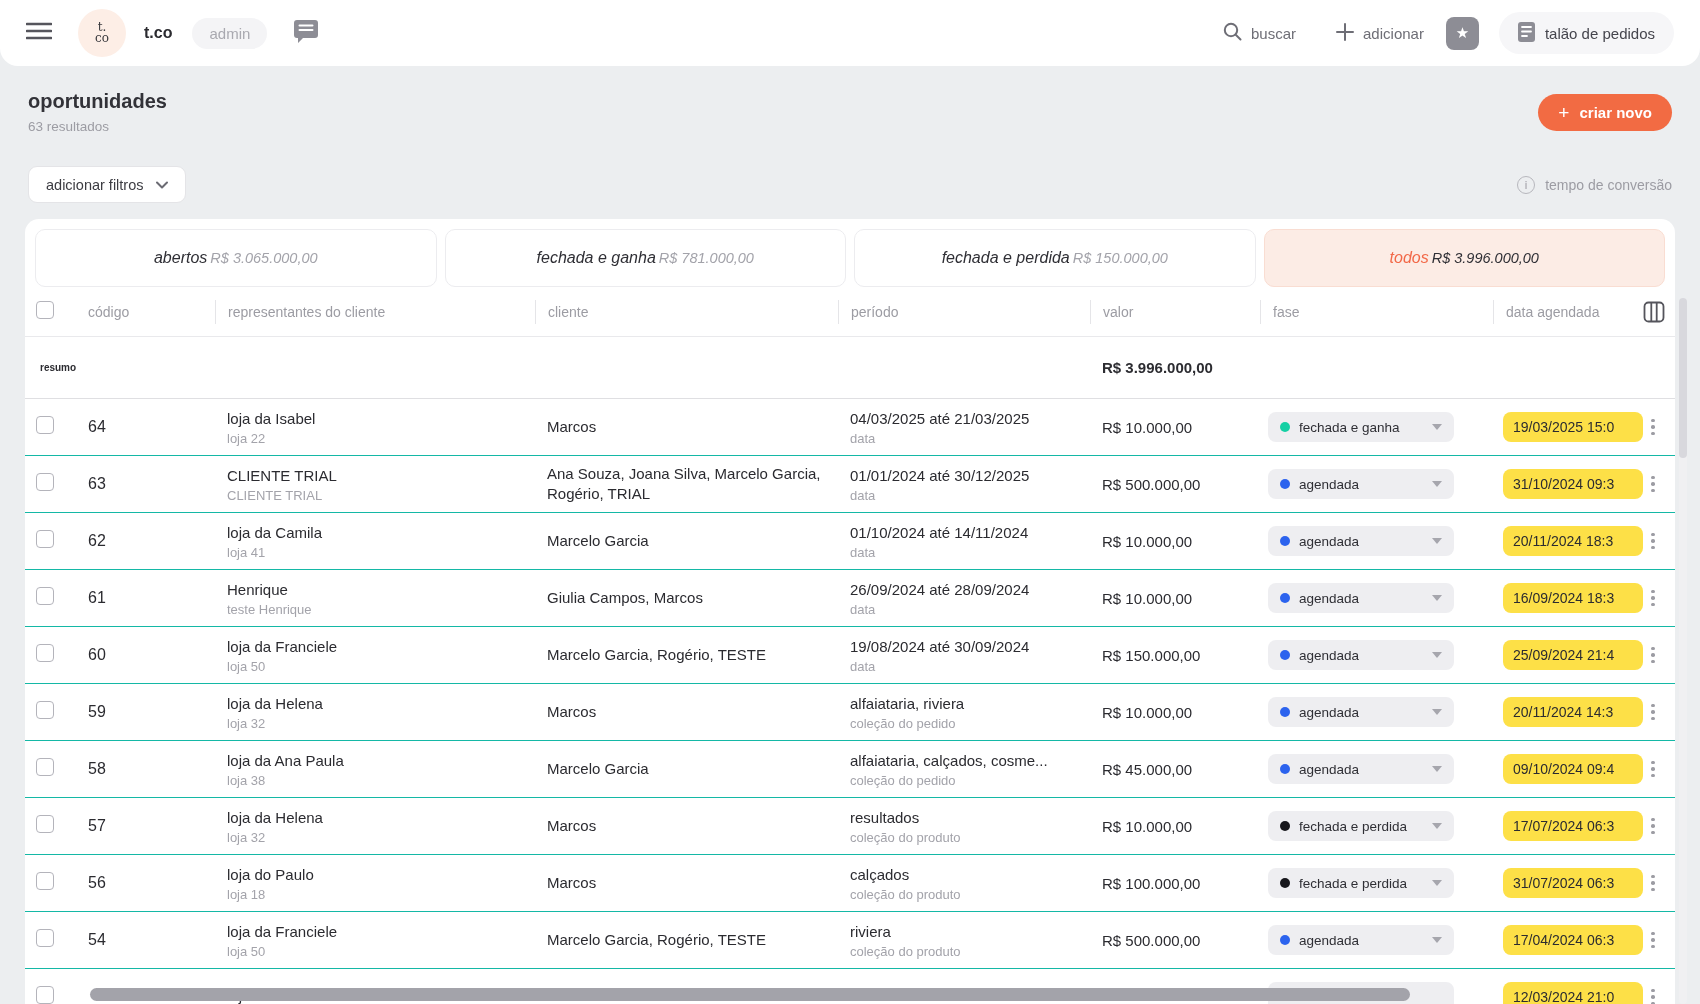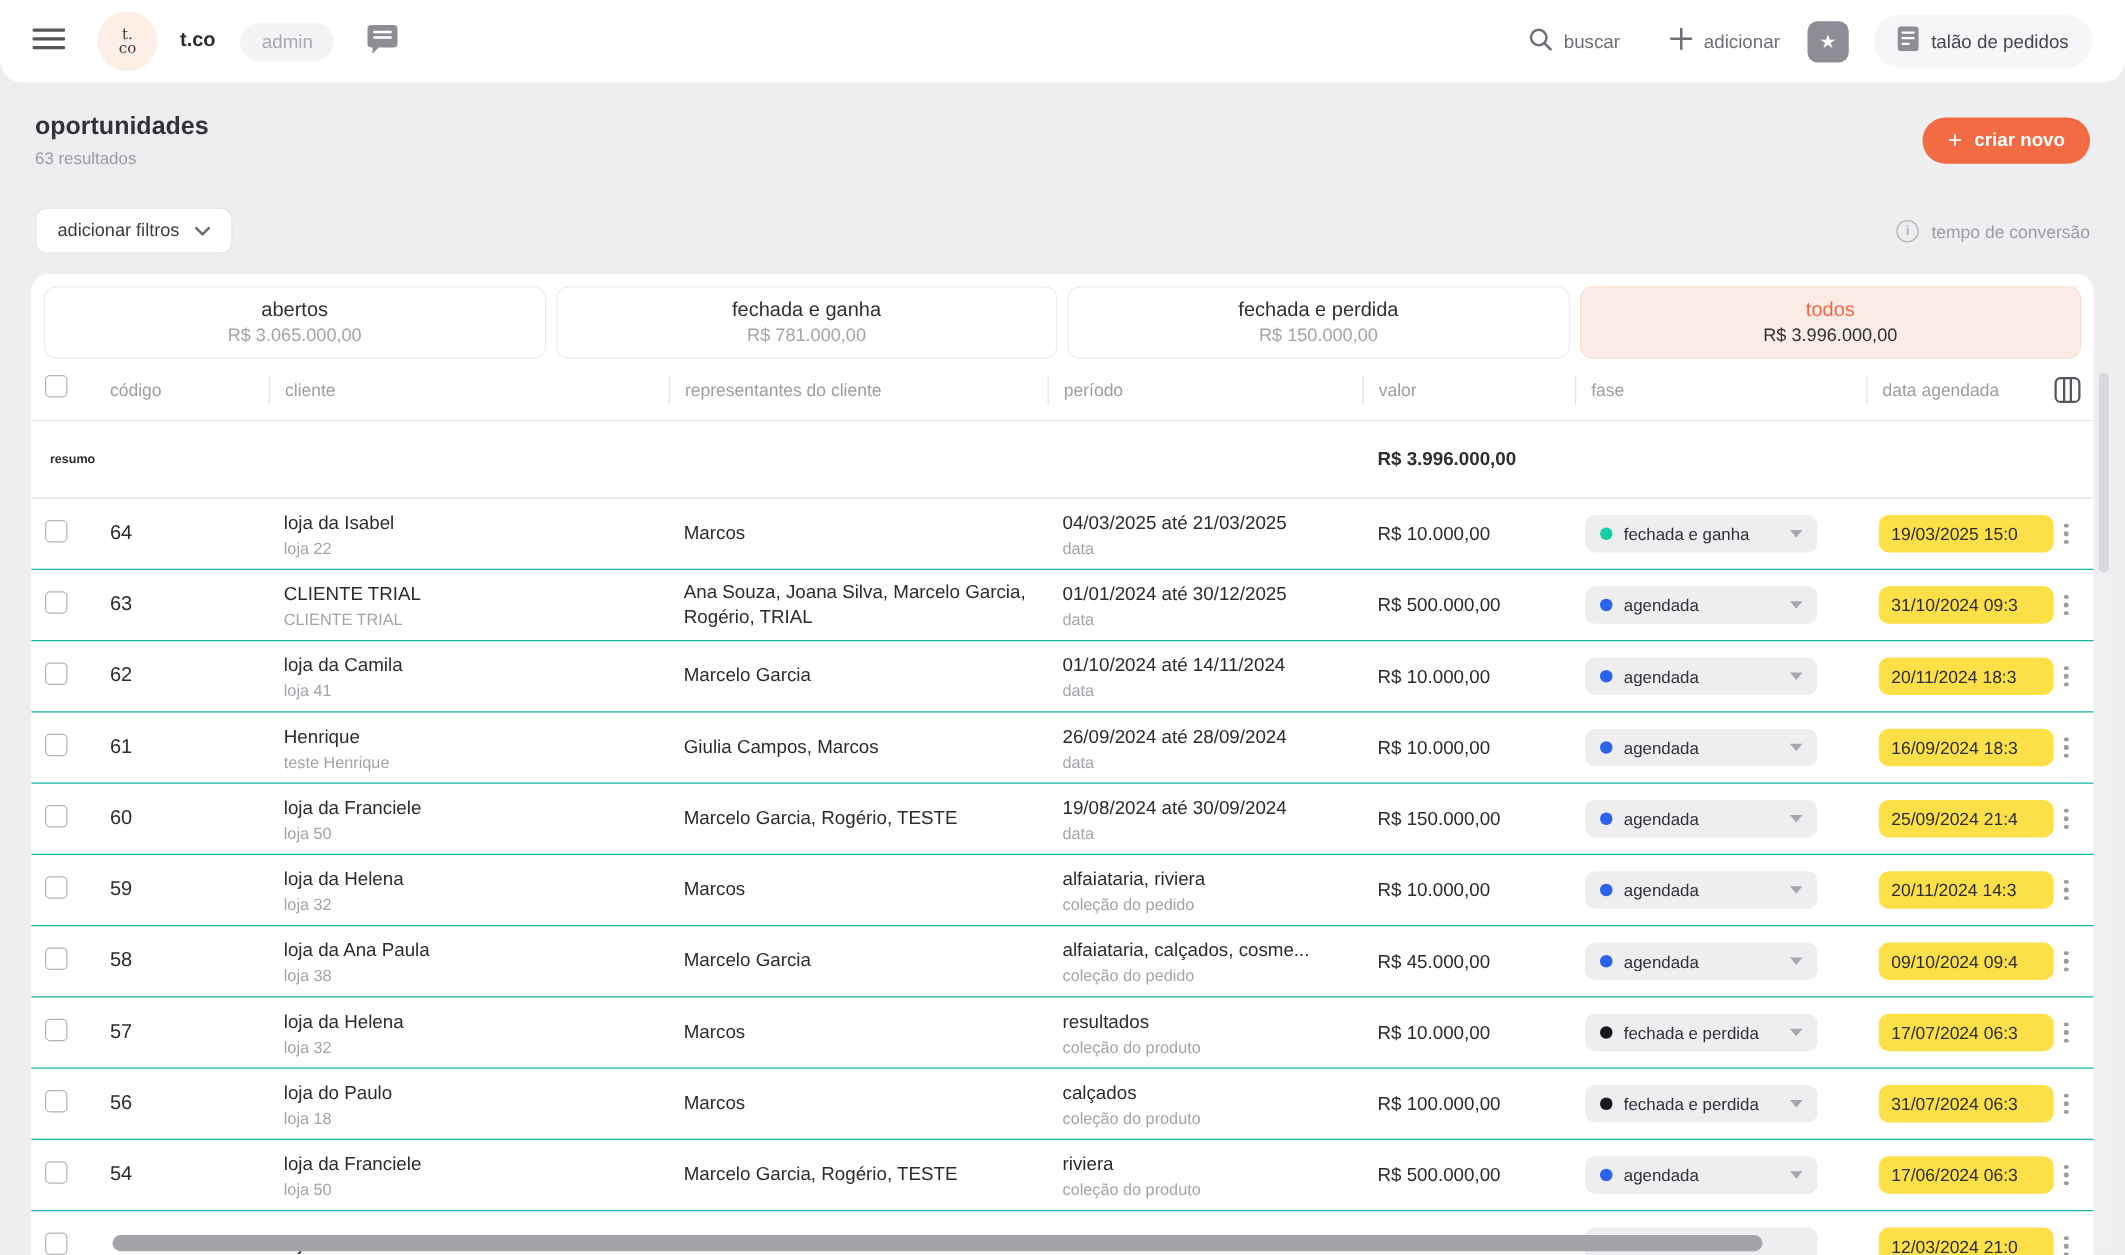--- a/index.html
+++ b/index.html
@@ -30,21 +30,21 @@
 
   .filters-row { position:relative; margin:26px 28px 0; height:37px; display:flex; align-items:center; }
   .filters-btn { height:37px; background:#fff; border:1px solid #e4e4e7; border-radius:9px; padding:0 17px; font-size:14.5px; color:#3c3c42; display:flex; align-items:center; gap:12px; cursor:pointer; font-family:inherit; }
   .filters-btn svg { color:#6b6b73; }
   .conv-label { margin-left:auto; display:flex; align-items:center; gap:10px; color:#9c9ca3; font-size:14px; }
   .info-circ { width:18px; height:18px; border:1.5px solid #b7b7bd; border-radius:50%; display:flex; align-items:center; justify-content:center; font-size:11px; color:#b7b7bd; font-weight:bold; }
 
   
   .card { position:absolute; left:25px; top:219px; width:1650px; height:810px; background:#fff; border-radius:14px 14px 0 0; overflow:hidden; }
   .tabs { display:flex; gap:8px; padding:10px 10px 0; }
-  .sum-tab { flex:1; height:58px; border:1px solid #ececef; border-radius:10px; display:flex; flex-direction:column; align-items:center; justify-content:center; gap:3px; cursor:pointer; background:#fff; }
+  .sum-tab { flex:1; height:58px; border:1px solid #ececef; border-radius:10px; display:flex; flex-direction:row; align-items:center; justify-content:center; gap:3px; cursor:pointer; background:#fff;font-style:italic; }
   .sum-label { font-size:16px; color:#2f2f35; }
   .sum-value { font-size:14.5px; color:#a3a3aa; }
   .sum-tab.active { background:#fcece5; border-color:#f9ddd2; }
   .sum-tab.active .sum-label { color:#f26847; }
   .sum-tab.active .sum-value { color:#2f2f35; }
 
   .tgrid { display:grid; grid-template-columns:45px 145px 320px 303px 252px 170px 233px 150px 32px; align-items:center; }
   .thead { height:50px; border-bottom:1px solid #e9e9ec; }
   .th { font-size:14px; color:#9c9ca3; padding-left:12px; height:24px; display:flex; align-items:center; }
   .th.sep { border-left:1px solid #e5e5e8; }
@@ -178,22 +178,22 @@
 
       <div class="sum-tab active">
         <span class="sum-label">todos</span>
         <span class="sum-value">R$ 3.996.000,00</span>
       </div>
     </div>
 
     <div class="tgrid thead">
       <span class="cb-cell"><span class="checkbox"></span></span>
       <span class="th th-code">código</span>
+      <span class="th sep">representantes do cliente</span>
       <span class="th sep">cliente</span>
-      <span class="th sep">representantes do cliente</span>
       <span class="th sep">período</span>
       <span class="th sep">valor</span>
       <span class="th sep">fase</span>
       <span class="th sep">data agendada</span>
       <span class="cols-icon">
         <svg width="22" height="22" viewBox="0 0 22 22" fill="none" stroke="currentColor" stroke-width="1.8">
             <rect x="1.5" y="1.5" width="19" height="19" rx="4"></rect>
             <path d="M8.3 1.5v19M13.7 1.5v19"></path>
           </svg>
       </span>
@@ -489,21 +489,21 @@
         </span>
         <span class="cell cell-value">R$ 500.000,00</span>
         <span>
           <span class="phase-pill">
             <span class="phase-dot" style="background: rgb(44, 99, 238);"></span>
             <span class="phase-label">agendada</span>
             <span class="phase-caret"></span>
           </span>
         </span>
         <span>
-          <span class="date-pill">17/06/2024 06:3</span>
+          <span class="date-pill">17/04/2024 06:3</span>
         </span>
         <span class="kebab">
             <i></i>
             <i></i>
             <i></i>
           </span>
       </div>
 
       <div class="tgrid row">
         <span class="cb-cell"><span class="checkbox"></span></span>

